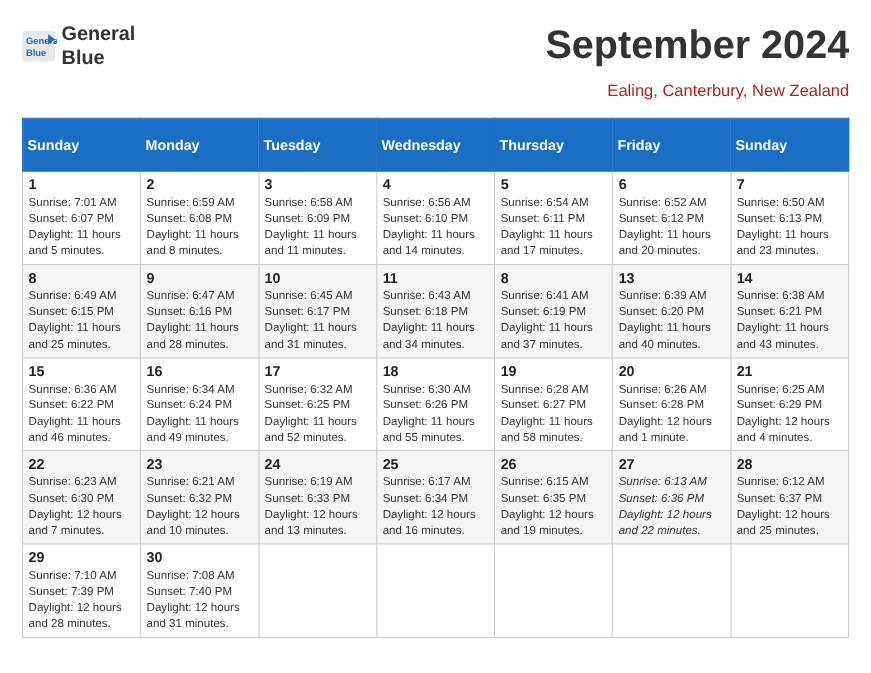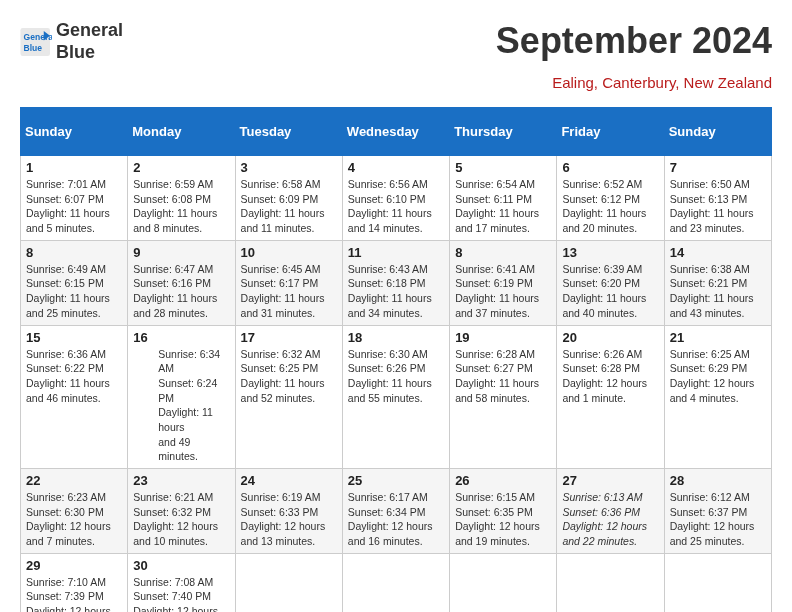--- a/index.html
+++ b/index.html
@@ -225,21 +225,21 @@
       <tr>
         <td>
           <span class="day-num">15</span>
           <div class="day-info" style="white-space: pre-line;">Sunrise: 6:36 AM
 Sunset: 6:22 PM
 Daylight: 11 hours
 and 46 minutes.</div>
         </td>
         <td>
           <span class="day-num">16</span>
-          <div class="day-info" style="white-space: pre-line; margin-left: 25px;">Sunrise: 6:34 AM
+          <div class="day-info" style="white-space: pre-line;">Sunrise: 6:34 AM
 Sunset: 6:24 PM
 Daylight: 11 hours
 and 49 minutes.</div>
         </td>
         <td>
           <span class="day-num">17</span>
           <div class="day-info" style="white-space: pre-line;">Sunrise: 6:32 AM
 Sunset: 6:25 PM
 Daylight: 11 hours
 and 52 minutes.</div>

